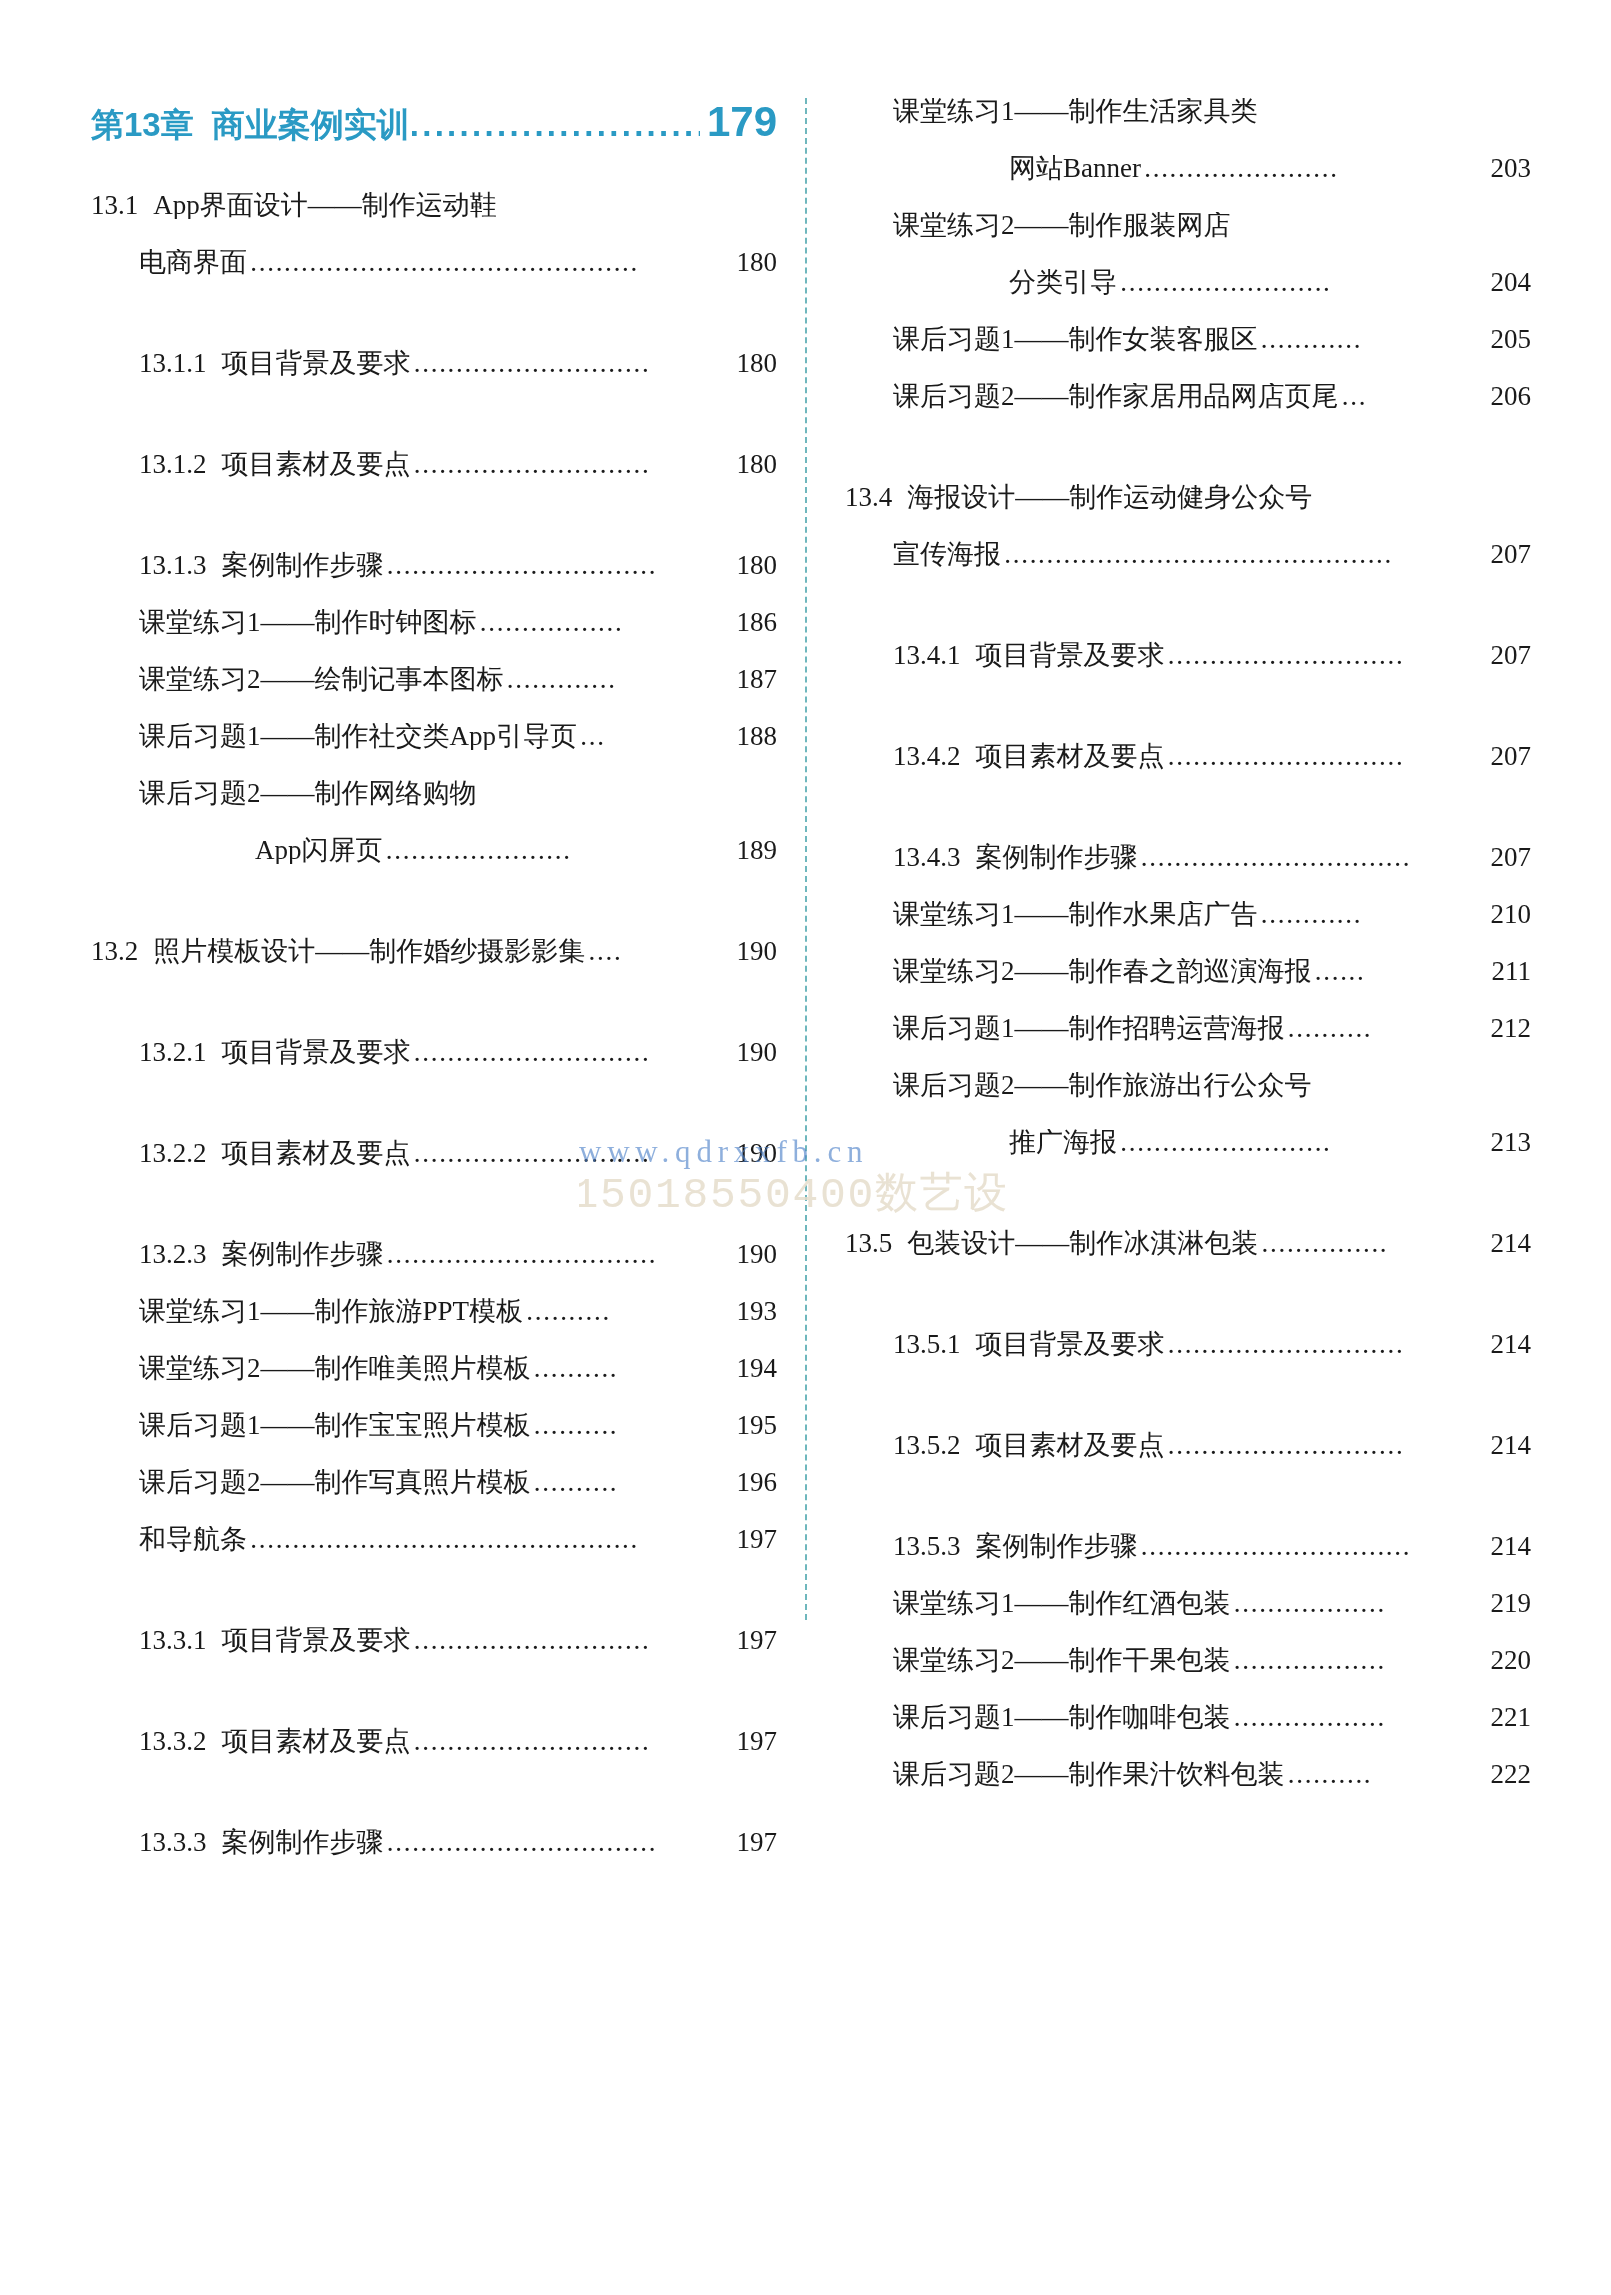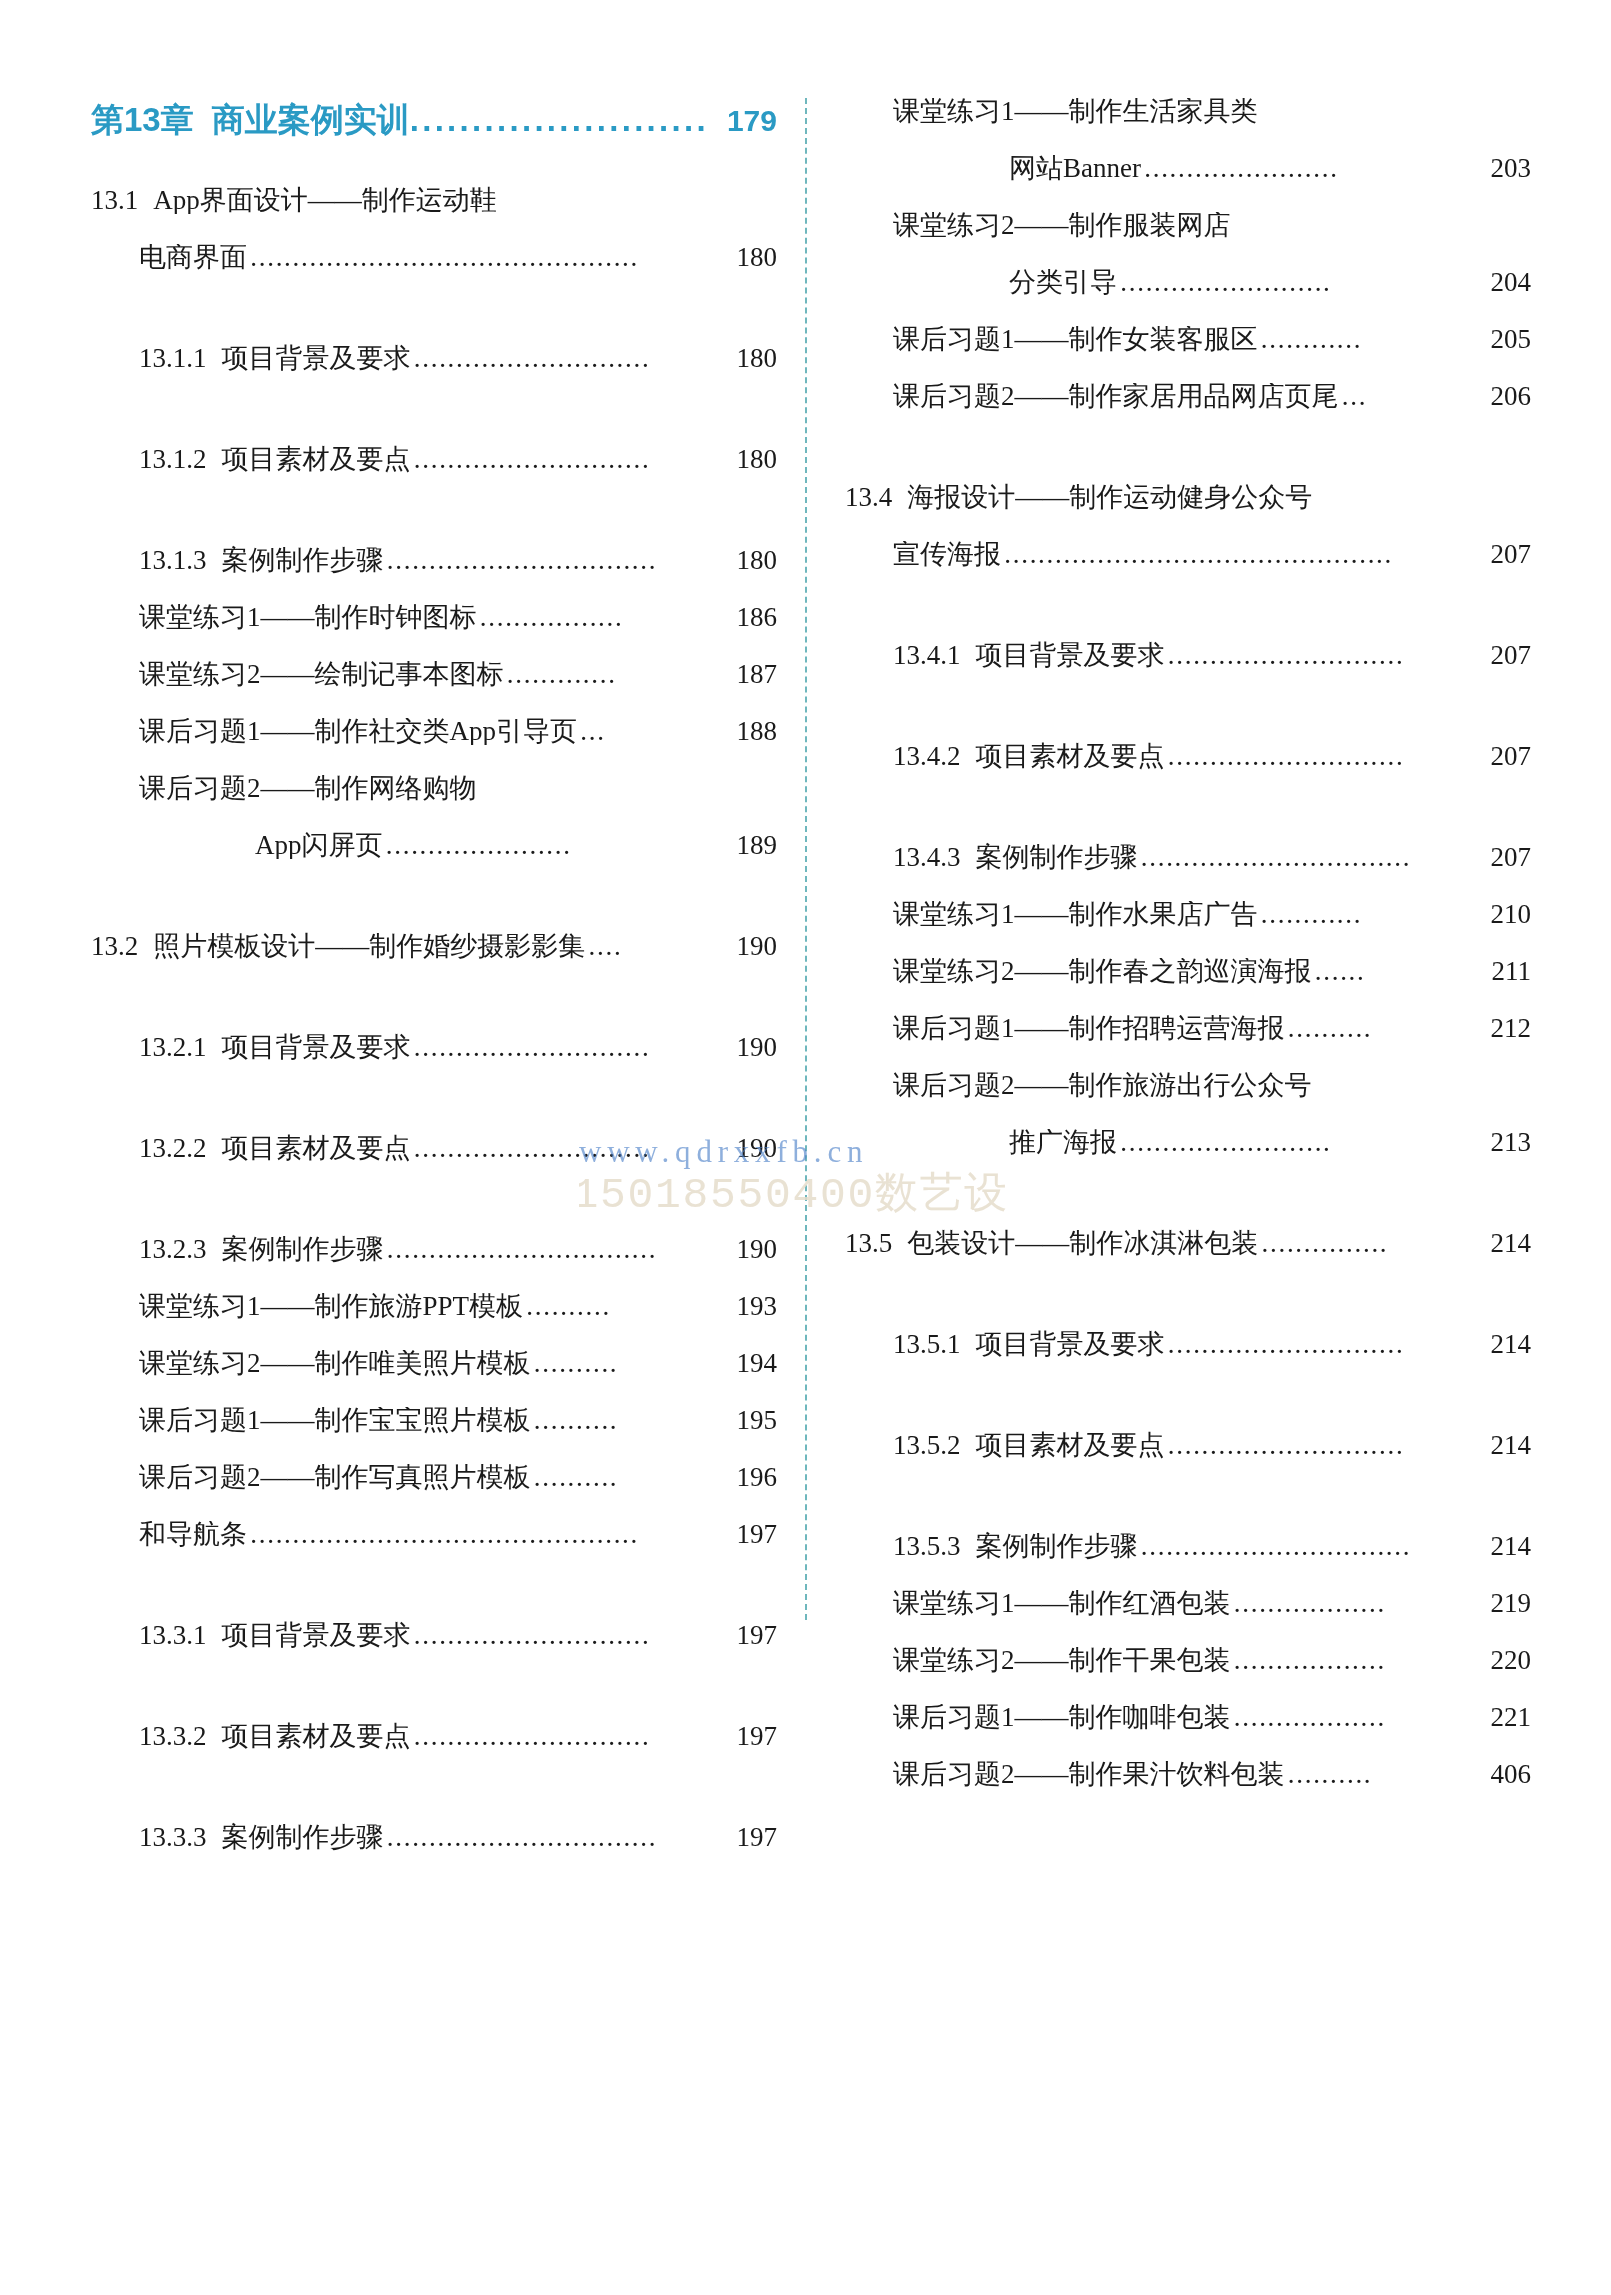--- a/index.html
+++ b/index.html
@@ -91,21 +91,21 @@
   .chapter-head .ch-leader {
     flex: 1 1 auto;
     overflow: hidden;
     white-space: nowrap;
     margin: 0 1.7px 0 0;
     letter-spacing: 3.3px;
     font-weight: bold;
   }
   .chapter-head .ch-page {
     margin-left: 5px;
-    font-size: 30px;
+    font-size: 42px;
     text-align: right;
   }
 
   
   .toc-row {
     display: flex;
     align-items: flex-end;
     font-size: 27px;
     line-height: 1;
     margin-bottom: 30px;
@@ -427,19 +427,19 @@
         <div class="toc-row lvl-ex">
 
     <span class="txt">课后习题1——制作咖啡包装</span>
     <span class="leader">..................</span>
     <span class="pg">221</span>
   </div>
         <div class="toc-row lvl-ex">
 
     <span class="txt">课后习题2——制作果汁饮料包装</span>
     <span class="leader">..........</span>
-    <span class="pg">406</span>
+    <span class="pg">222</span>
   </div>
       </div>
   </div>
 
 </div>
 
 
 </body></html>

